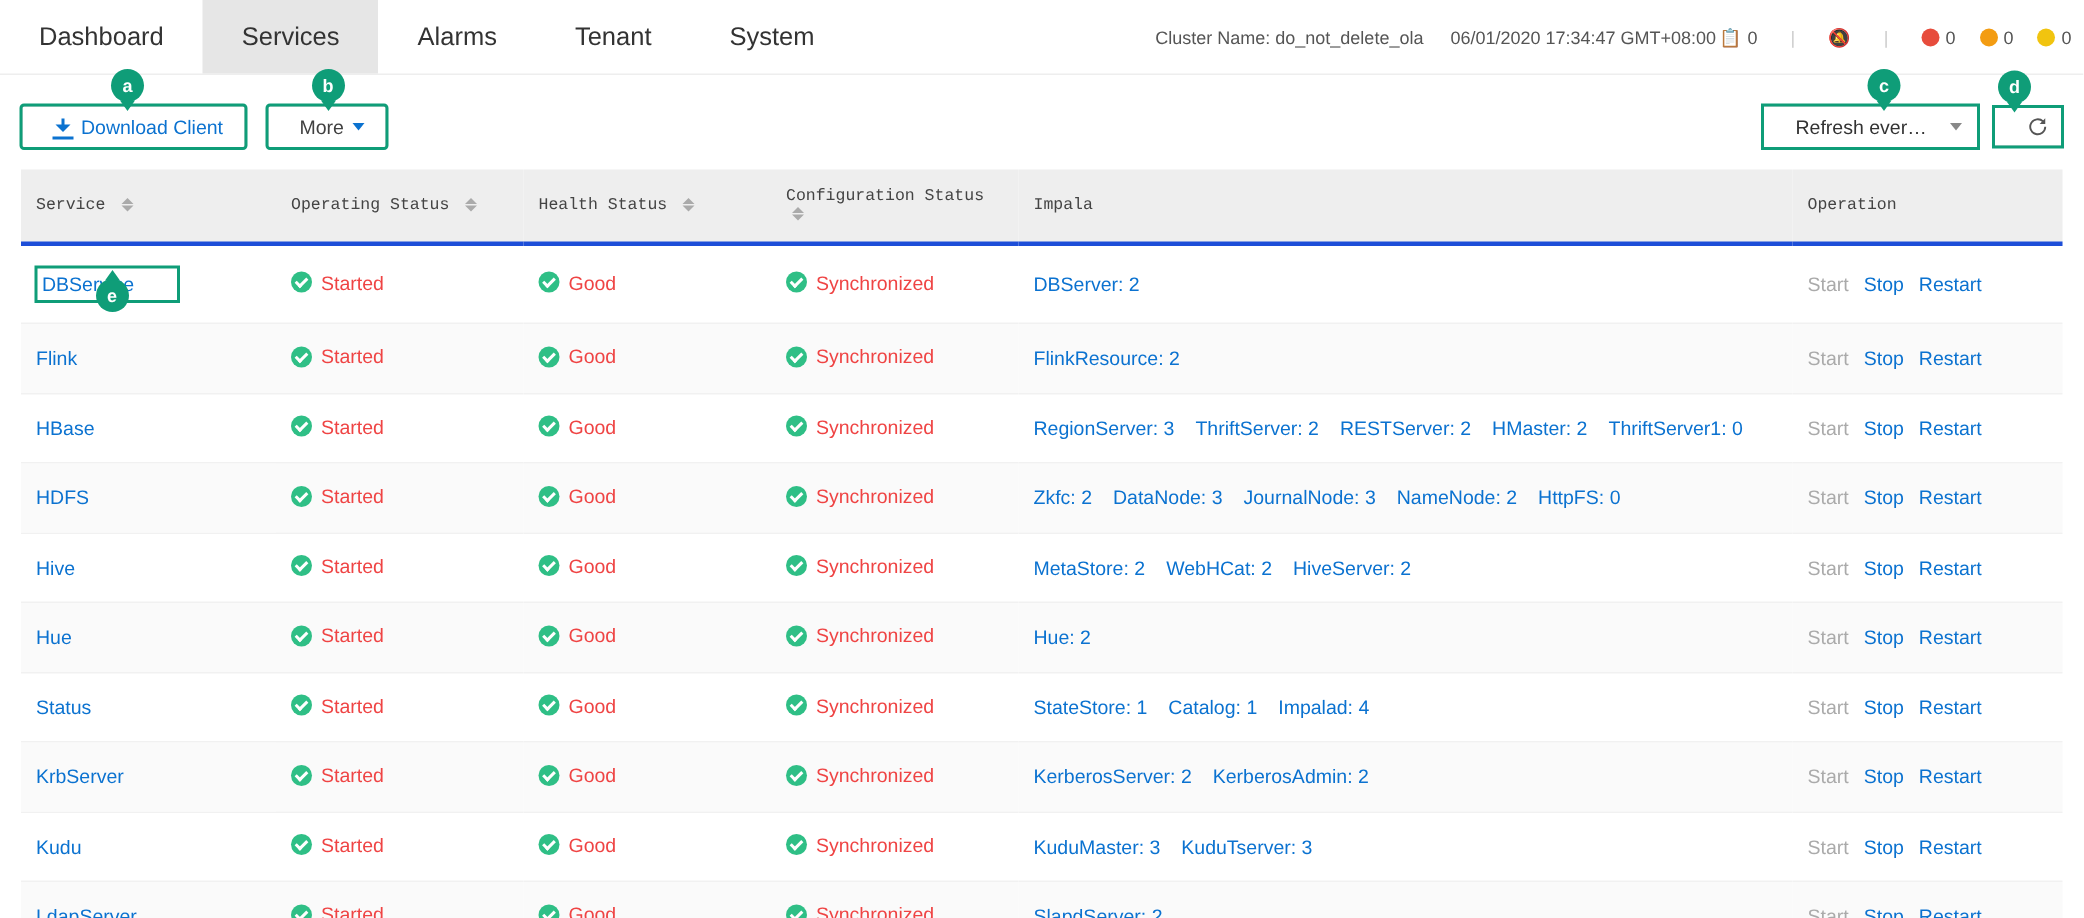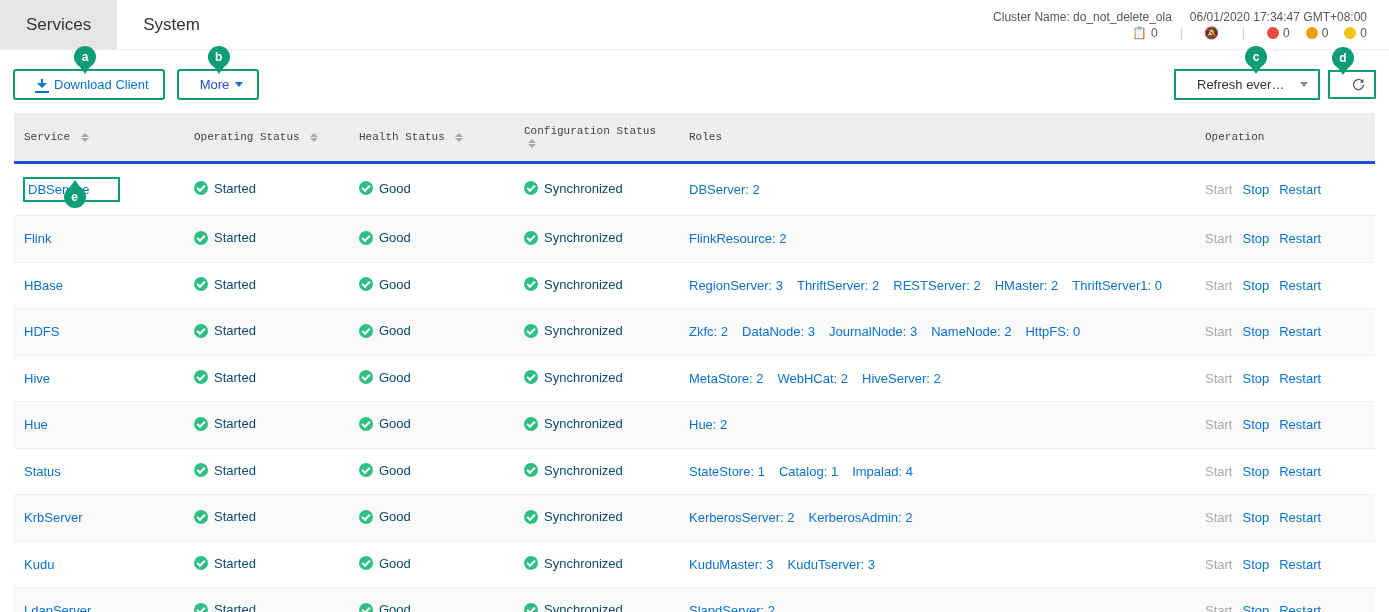--- a/index.html
+++ b/index.html
@@ -29,23 +29,23 @@
     padding: 0 26px;
     font-size: 17px;
     color: #333;
     cursor: pointer;
   }
   .nav-tab.active {
     background: #e6e6e6;
   }
   .top-right {
     margin-left: auto;
-    padding-right: 22px;
+    padding-right: 8px;
     display: flex;
-    flex-direction: column;
+    flex-direction: row;
     align-items: flex-end;
     justify-content: center;
     gap: 2px;
     font-size: 12px;
     color: #555;
   }
   .top-right-row1 { display: flex; gap: 18px; align-items: center; }
   .top-right-row2 { display: flex; gap: 16px; align-items: center; }
   .sep { color: #ccc; padding: 0 6px; }
   .badge {
@@ -68,21 +68,21 @@
     align-items: center;
     gap: 6px;
     border: 1px solid #bbb;
     background: #fff;
     padding: 6px 14px;
     font-size: 13px;
     cursor: pointer;
     border-radius: 2px;
   }
   .btn-download { color: #0b72d0; }
-  .btn-more { color: #1d4ed8; }
+  .btn-more { color: #404040; }
   .caret-down {
     width: 0; height: 0; border-left: 4px solid transparent; border-right: 4px solid transparent;
     border-top: 5px solid #0b72d0; display: inline-block;
   }
   .dl-icon {
     width: 12px; height: 12px; display: inline-block; position: relative;
   }
   .dl-icon::before {
     content: ""; position: absolute; left: 5px; top: 0; width: 2px; height: 7px; background: #0b72d0;
   }
@@ -126,21 +126,21 @@
     border-bottom: 3px solid #1d4ed8;
     font-family: Liberation Mono, monospace;
   }
   tbody td {
     padding: 14px 10px; border-bottom: 1px solid #f1f1f1; font-size: 13px; vertical-align: middle;
   }
   tbody tr:nth-child(even) td { background: #fafafa; }
   .svc-link { color: #0b72d0; cursor: pointer; }
   .role-link { color: #0b72d0; cursor: pointer; margin-right: 14px; white-space: nowrap; display: inline-block; }
   .status-badge {
-    display: inline-flex; align-items: center; gap: 6px; color: #0c4a6e;
+    display: inline-flex; align-items: center; gap: 6px; color: #ef4444;
   }
   .status-dot {
     width: 14px; height: 14px; border-radius: 50%; background: #2fbf86; position: relative; display: inline-block;
   }
   .status-dot::after {
     content: ""; position: absolute; left: 3px; top: 4px; width: 6px; height: 3px;
     border-left: 2px solid #fff; border-bottom: 2px solid #fff; transform: rotate(-45deg);
   }
   .op-start { color: #aaa; margin-right: 10px; }
   .op-link { color: #0b72d0; cursor: pointer; margin-right: 10px; text-align: center; }
@@ -155,21 +155,24 @@
   .col-health   { width: 165px; }
   .col-config   { width: 165px; }
   .col-roles    { width: auto; }
   .col-ops      { width: 180px; }
 </style>
 </head>
 <body>
 
 <div class="topbar">
   <div class="nav-tabs">
+    <div class="nav-tab">Dashboard</div>
     <div class="nav-tab active">Services</div>
+    <div class="nav-tab">Alarms</div>
+    <div class="nav-tab">Tenant</div>
     <div class="nav-tab">System</div>
   </div>
   <div class="top-right">
     <div class="top-right-row1">
       <span><span>Cluster Name:</span>
       <span>do_not_delete_ola</span></span>
       <span>06/01/2020 17:34:47 GMT+08:00</span>
     </div>
     <div class="top-right-row2">
       <span class="badge">
@@ -269,21 +272,21 @@
             </span>
         </th>
         <th>
           <span>Configuration Status</span>
           <span class="sort-icon">
               <span class="up"></span>
               <span class="down"></span>
             </span>
         </th>
         <th>
-          <span>Roles</span>
+          <span>Impala</span>
         </th>
         <th>
           <span>Operation</span>
         </th>
       </tr>
     </thead>
     <tbody id="tbody">
         <tr>
           <td class="rel"><span class="callout" style="top: 22px; left: 50px; transform: rotate(180deg);">
               <span style="transform: rotate(180deg);">e</span>

